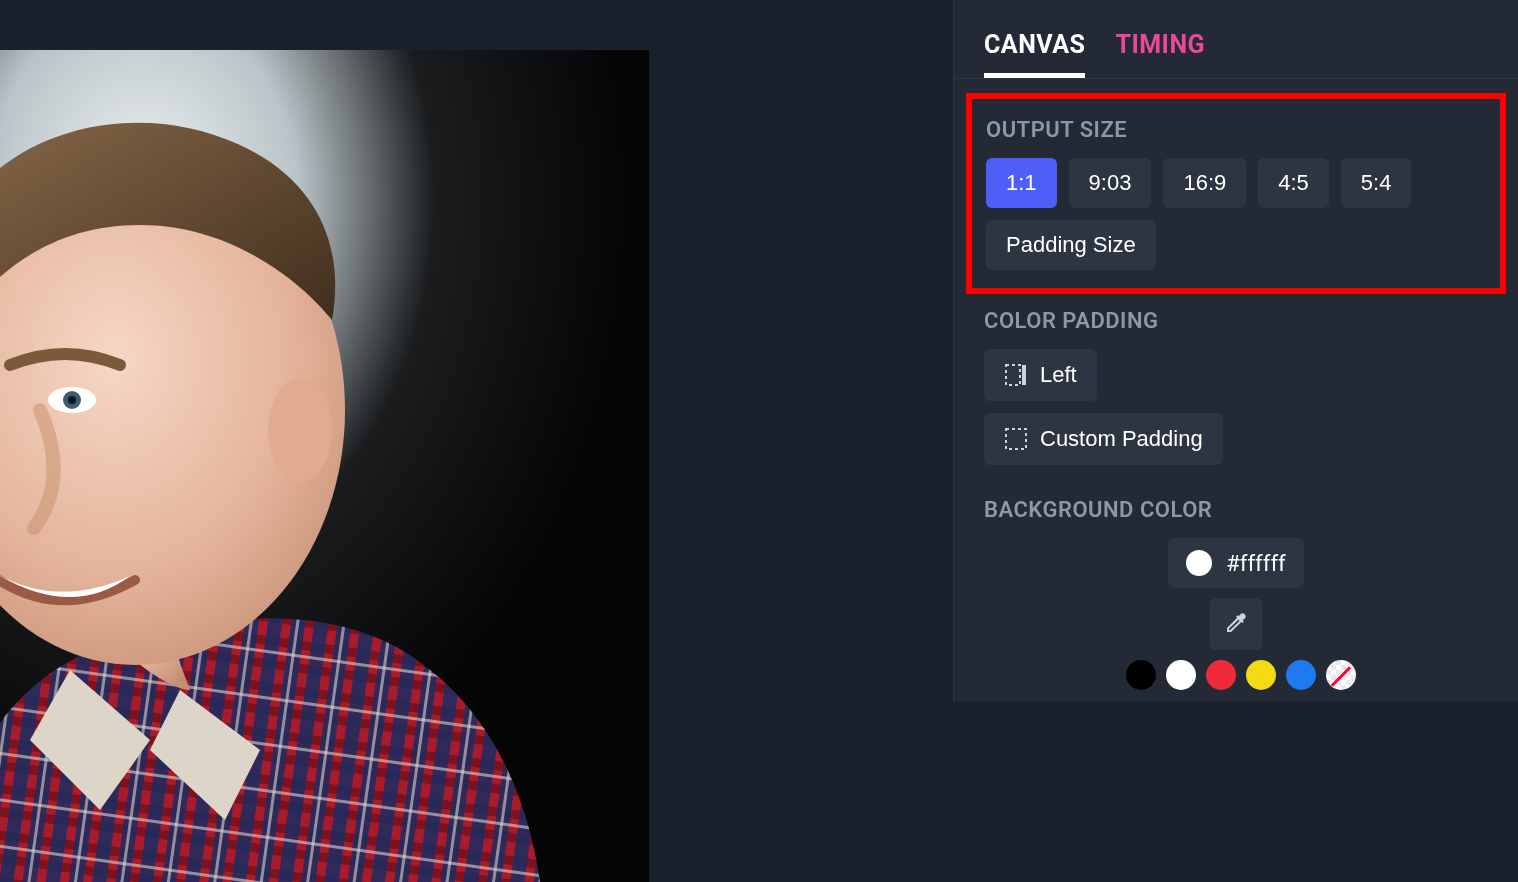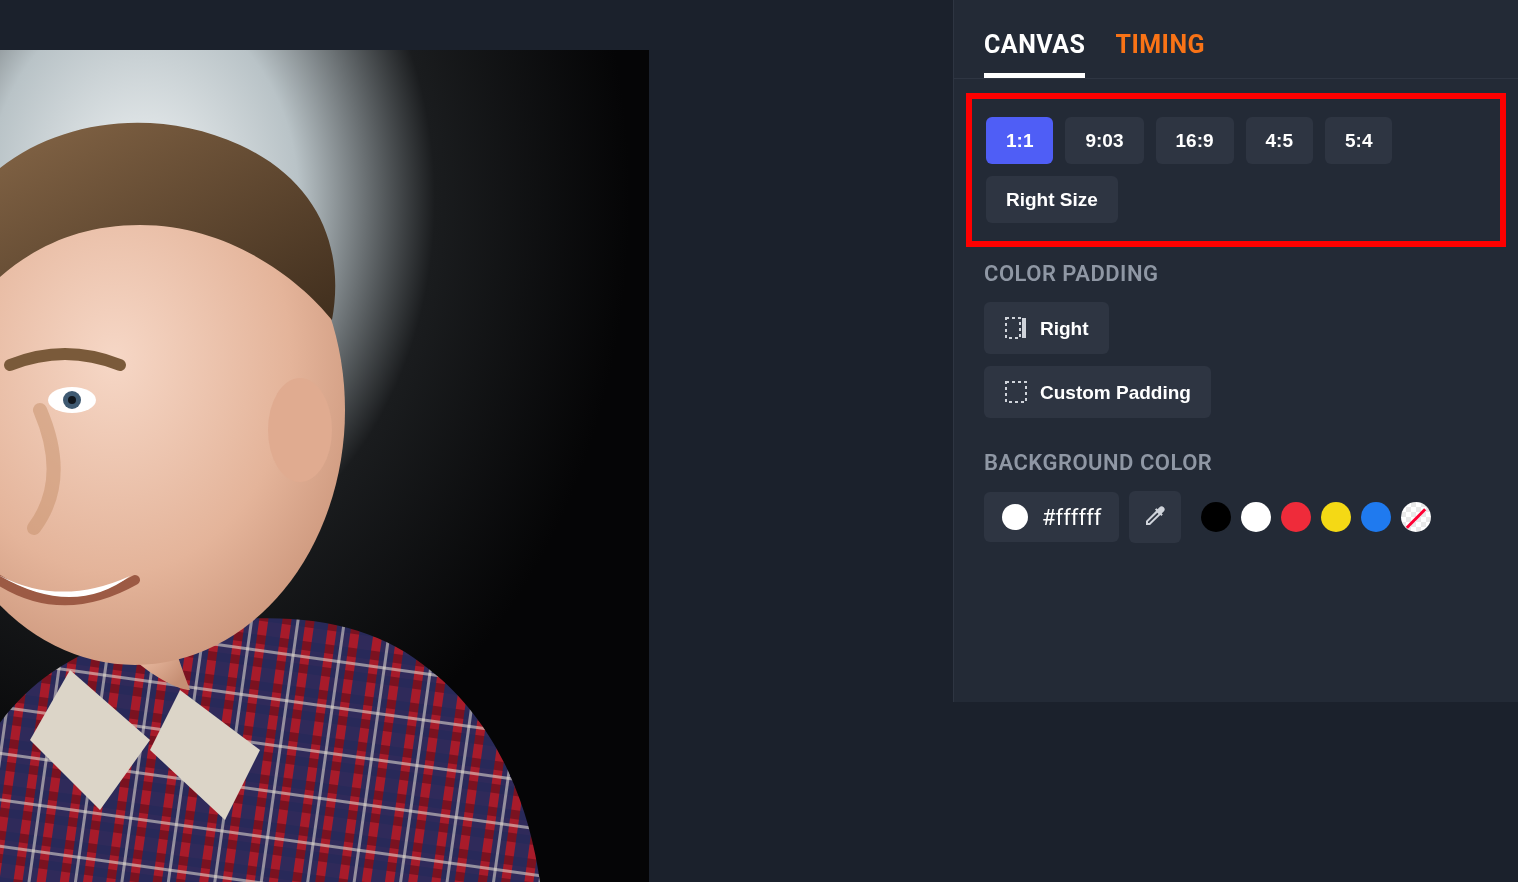--- a/index.html
+++ b/index.html
@@ -38,21 +38,21 @@
     display: flex;
     gap: 30px;
     padding: 30px 30px 0 30px;
     border-bottom: 1px solid #2e3542;
   }
   .tab {
     font-size: 25px;
     font-weight: 700;
     letter-spacing: 0.5px;
     padding-bottom: 14px;
-    color: #f97316;
+    color: #ec4899;
     cursor: pointer;
     border-bottom: 5px solid transparent;
   }
   .tab.active {
     color: #ffffff;
     border-bottom: 5px solid #ffffff;
   }
   .panel-body { padding: 14px 30px 30px 30px; }
   .section-title {
     font-size: 22px;
@@ -66,36 +66,36 @@
     padding: 18px 14px 18px 14px;
     margin: 0 -18px 10px -18px;
   }
   .highlight-box .section-title { margin-top: 0; }
   .btn-row { display: flex; flex-wrap: wrap; gap: 12px; }
   .btn {
     background: #2e3542;
     color: #ffffff;
     border: none;
     border-radius: 6px;
-    font-size: 19px;
-    font-weight: 700;
+    font-size: 22px;
+    font-weight: 400;
     padding: 14px 20px;
     cursor: pointer;
     display: inline-flex;
     align-items: center;
     gap: 12px;
     line-height: 1;
   }
   .btn.selected { background: #4f5ef6; color: #ffffff; }
   .pad-icon {
     width: 24px; height: 24px;
     display: inline-block;
     flex-shrink: 0;
   }
-  .color-row { display: flex; align-items: center; gap: 10px; }
+  .color-row { display: flex; align-items: center; gap: 10px; flex-direction: column; }
   .color-input {
     background: #2e3542;
     border-radius: 6px;
     display: inline-flex;
     align-items: center;
     padding: 12px 18px;
     gap: 14px;
   }
   .color-input .swatch-white {
     width: 26px; height: 26px; border-radius: 50%; background: #ffffff;
@@ -199,42 +199,43 @@
 
 <div class="side-panel">
   <div class="tabs">
     <div class="tab active">CANVAS</div>
     <div class="tab">TIMING</div>
   </div>
 
   <div class="panel-body">
 
     <div class="highlight-box">
+      <div class="section-title">OUTPUT SIZE</div>
       <div class="btn-row">
         <button class="btn selected">1:1</button>
         <button class="btn">9:03</button>
         <button class="btn">16:9</button>
         <button class="btn">4:5</button>
         <button class="btn">5:4</button>
       </div>
       <div class="btn-row" style="margin-top:12px;">
-        <button class="btn">Right Size</button>
+        <button class="btn">Padding Size</button>
       </div>
     </div>
 
     <div class="section-title">COLOR PADDING</div>
     <div class="btn-row" style="margin-top:12px;">
       <button class="btn">
         <span class="pad-icon">
           <svg viewBox="0 0 24 24" width="24" height="24">
               <rect x="18" y="2" width="4" height="20" fill="#cfd3da"></rect>
               <rect x="2" y="2" width="14" height="20" fill="none" stroke="#cfd3da" stroke-width="2" stroke-dasharray="3 3"></rect>
             </svg>
         </span>
-        <span>Right</span>
+        <span>Left</span>
       </button>
     </div>
     <div class="btn-row" style="margin-top:12px;">
       <button class="btn">
         <span class="pad-icon">
           <svg viewBox="0 0 24 24" width="24" height="24">
               <rect x="2" y="2" width="20" height="20" fill="none" stroke="#cfd3da" stroke-width="2" stroke-dasharray="3 3"></rect>
             </svg>
         </span>
         <span>Custom Padding</span>

